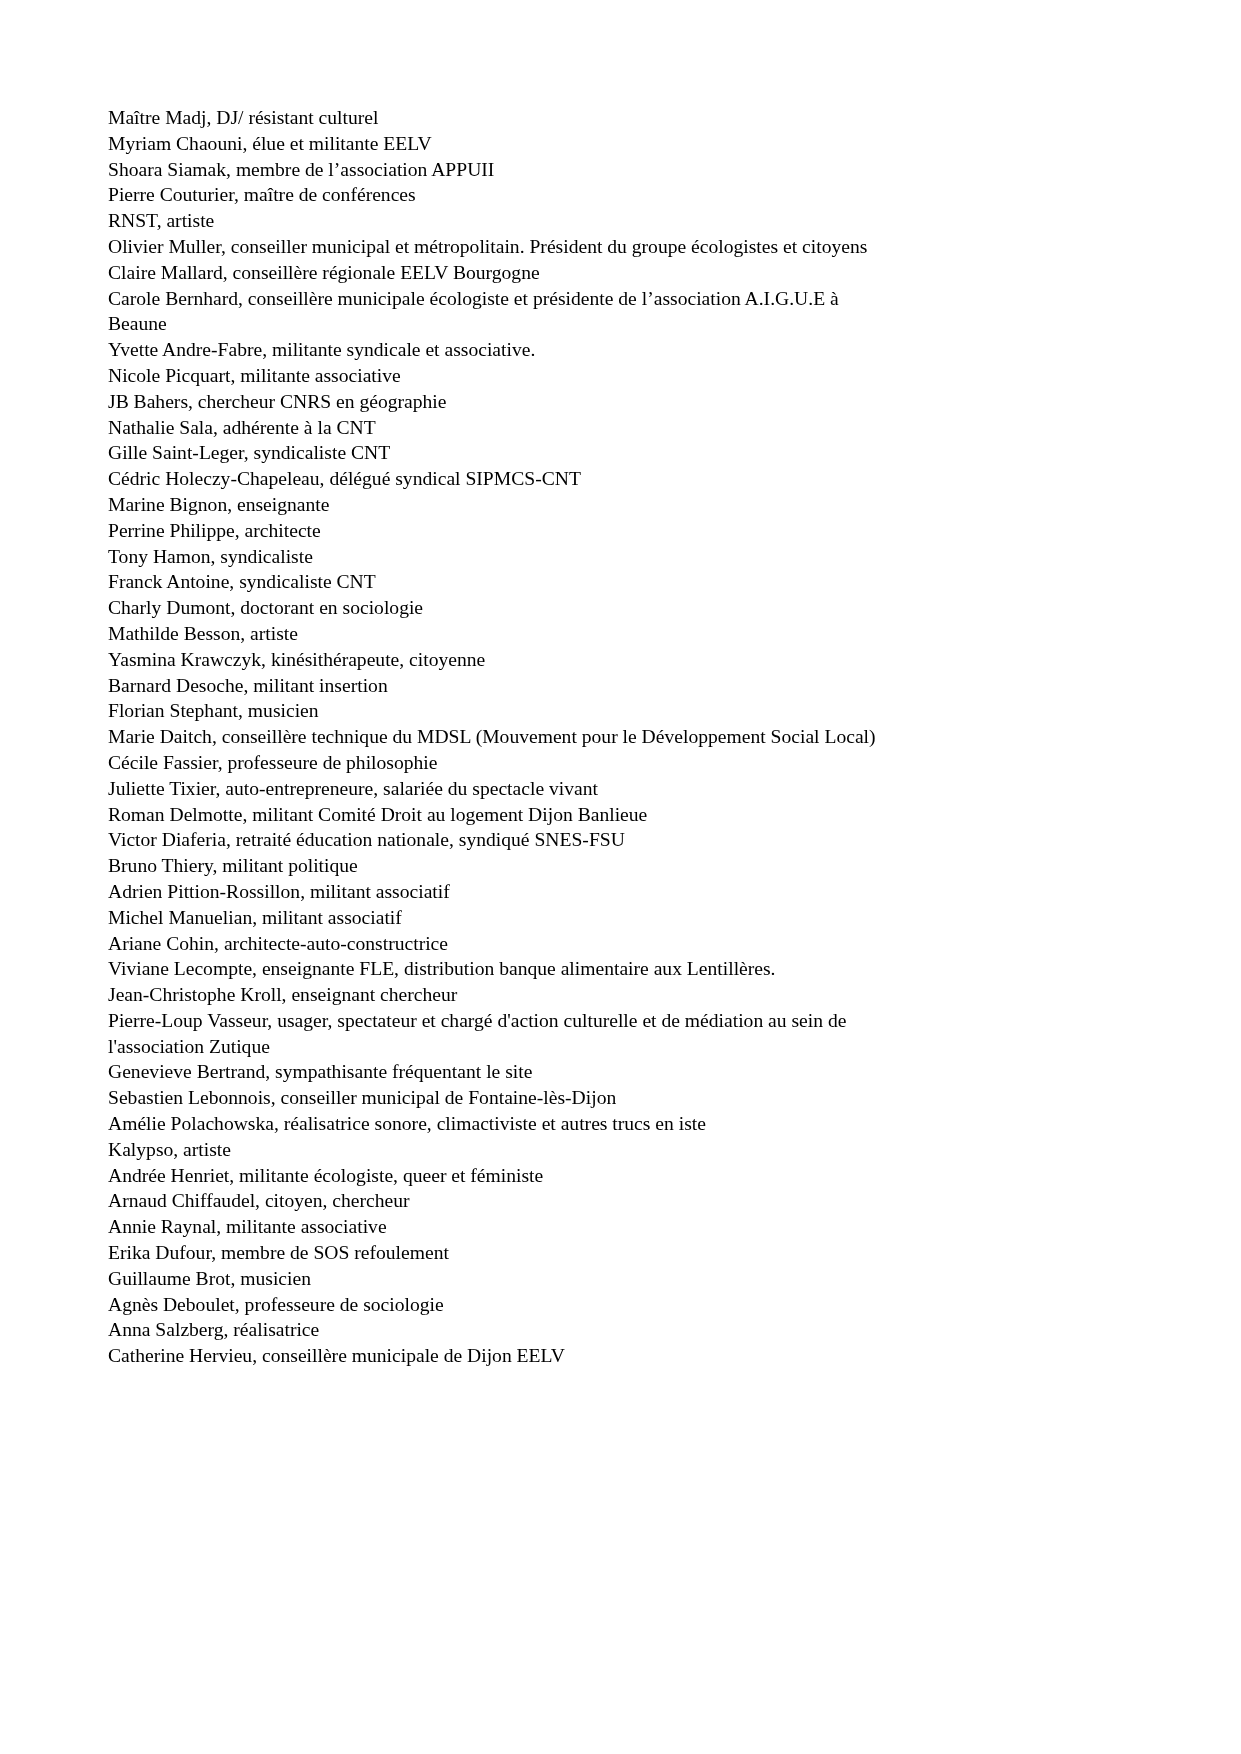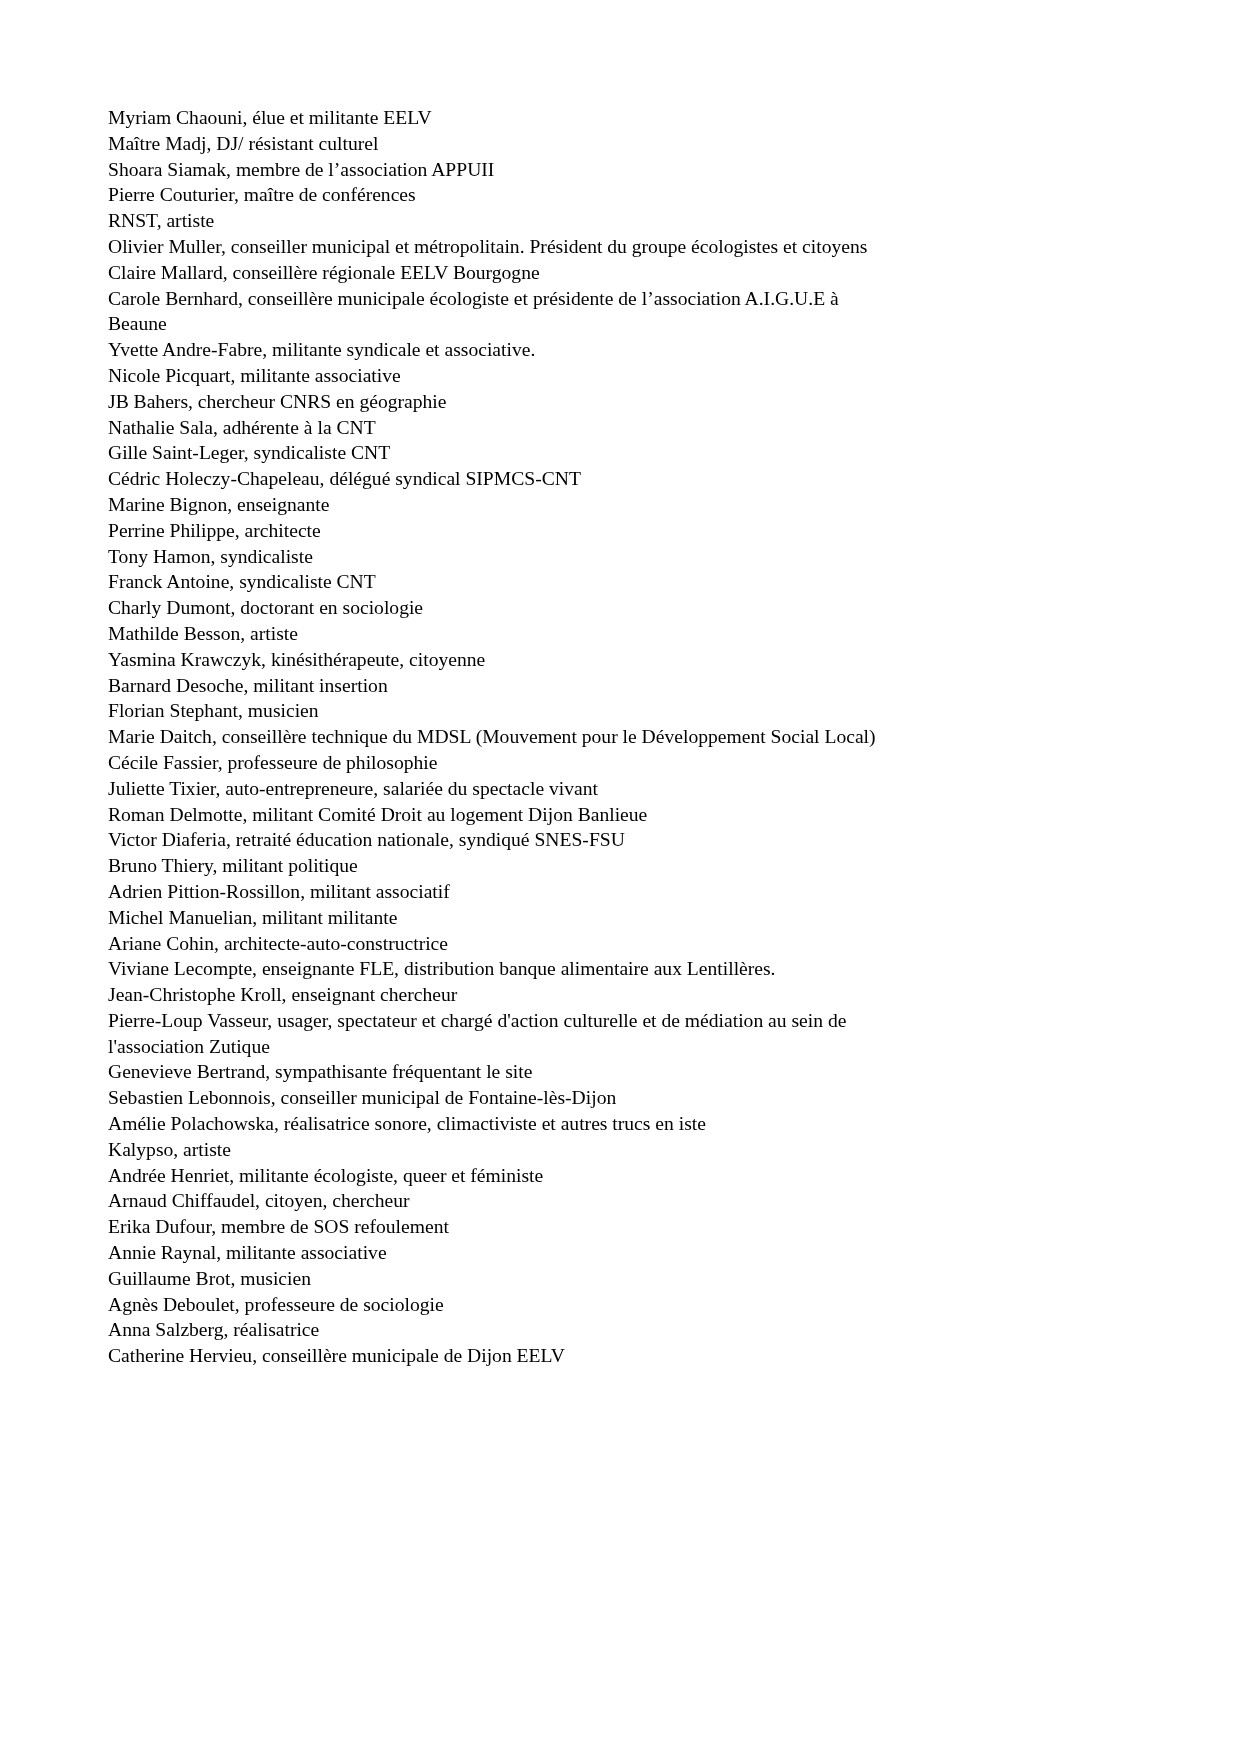--- a/index.html
+++ b/index.html
@@ -31,22 +31,22 @@
   }
   .signatory-line {
     white-space: nowrap;
   }
 </style>
 </head>
 <body>
 
 <div class="page">
   <div class="signatory-list">
+      <div class="signatory-line">Maître Madj, DJ/ résistant culturel</div>
       <div class="signatory-line">Myriam Chaouni, élue et militante EELV</div>
-      <div class="signatory-line">Maître Madj, DJ/ résistant culturel</div>
       <div class="signatory-line">Shoara Siamak, membre de l’association APPUII</div>
       <div class="signatory-line">Pierre Couturier, maître de conférences</div>
       <div class="signatory-line">RNST, artiste</div>
       <div class="signatory-line">Olivier Muller, conseiller municipal et métropolitain. Président du groupe écologistes et citoyens</div>
       <div class="signatory-line">Claire Mallard, conseillère régionale EELV Bourgogne</div>
       <div class="signatory-line">Carole Bernhard, conseillère municipale écologiste et présidente de l’association A.I.G.U.E à</div>
       <div class="signatory-line">Beaune</div>
       <div class="signatory-line">Yvette Andre-Fabre, militante syndicale et associative.</div>
       <div class="signatory-line">Nicole Picquart, militante associative</div>
       <div class="signatory-line">JB Bahers, chercheur CNRS en géographie</div>
@@ -62,32 +62,32 @@
       <div class="signatory-line">Yasmina Krawczyk, kinésithérapeute, citoyenne</div>
       <div class="signatory-line">Barnard Desoche, militant insertion</div>
       <div class="signatory-line">Florian Stephant, musicien</div>
       <div class="signatory-line">Marie Daitch, conseillère technique du MDSL (Mouvement pour le Développement Social Local)</div>
       <div class="signatory-line">Cécile Fassier, professeure de philosophie</div>
       <div class="signatory-line">Juliette Tixier, auto-entrepreneure, salariée du spectacle vivant</div>
       <div class="signatory-line">Roman Delmotte, militant Comité Droit au logement Dijon Banlieue</div>
       <div class="signatory-line">Victor Diaferia, retraité éducation nationale, syndiqué SNES-FSU</div>
       <div class="signatory-line">Bruno Thiery, militant politique</div>
       <div class="signatory-line">Adrien Pittion-Rossillon, militant associatif</div>
-      <div class="signatory-line">Michel Manuelian, militant militante</div>
+      <div class="signatory-line">Michel Manuelian, militant associatif</div>
       <div class="signatory-line">Ariane Cohin, architecte-auto-constructrice</div>
       <div class="signatory-line">Viviane Lecompte, enseignante FLE, distribution banque alimentaire aux Lentillères.</div>
       <div class="signatory-line">Jean-Christophe Kroll, enseignant chercheur</div>
       <div class="signatory-line">Pierre-Loup Vasseur, usager, spectateur et chargé d'action culturelle et de médiation au sein de</div>
       <div class="signatory-line">l'association Zutique</div>
       <div class="signatory-line">Genevieve Bertrand, sympathisante fréquentant le site</div>
       <div class="signatory-line">Sebastien Lebonnois, conseiller municipal de Fontaine-lès-Dijon</div>
       <div class="signatory-line">Amélie Polachowska, réalisatrice sonore, climactiviste et autres trucs en iste</div>
       <div class="signatory-line">Kalypso, artiste</div>
       <div class="signatory-line">Andrée Henriet, militante écologiste, queer et féministe</div>
       <div class="signatory-line">Arnaud Chiffaudel, citoyen, chercheur</div>
+      <div class="signatory-line">Annie Raynal, militante associative</div>
       <div class="signatory-line">Erika Dufour, membre de SOS refoulement</div>
-      <div class="signatory-line">Annie Raynal, militante associative</div>
       <div class="signatory-line">Guillaume Brot, musicien</div>
       <div class="signatory-line">Agnès Deboulet, professeure de sociologie</div>
       <div class="signatory-line">Anna Salzberg, réalisatrice</div>
       <div class="signatory-line">Catherine Hervieu, conseillère municipale de Dijon EELV</div>
     </div>
 </div>
 
 </body></html>

